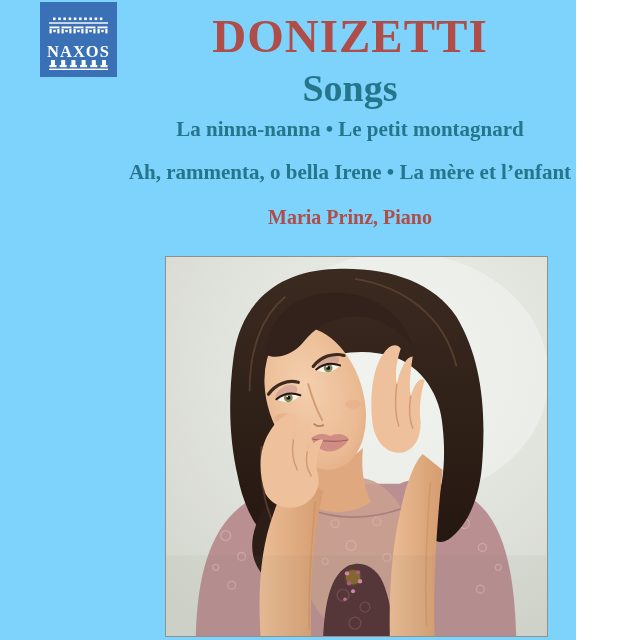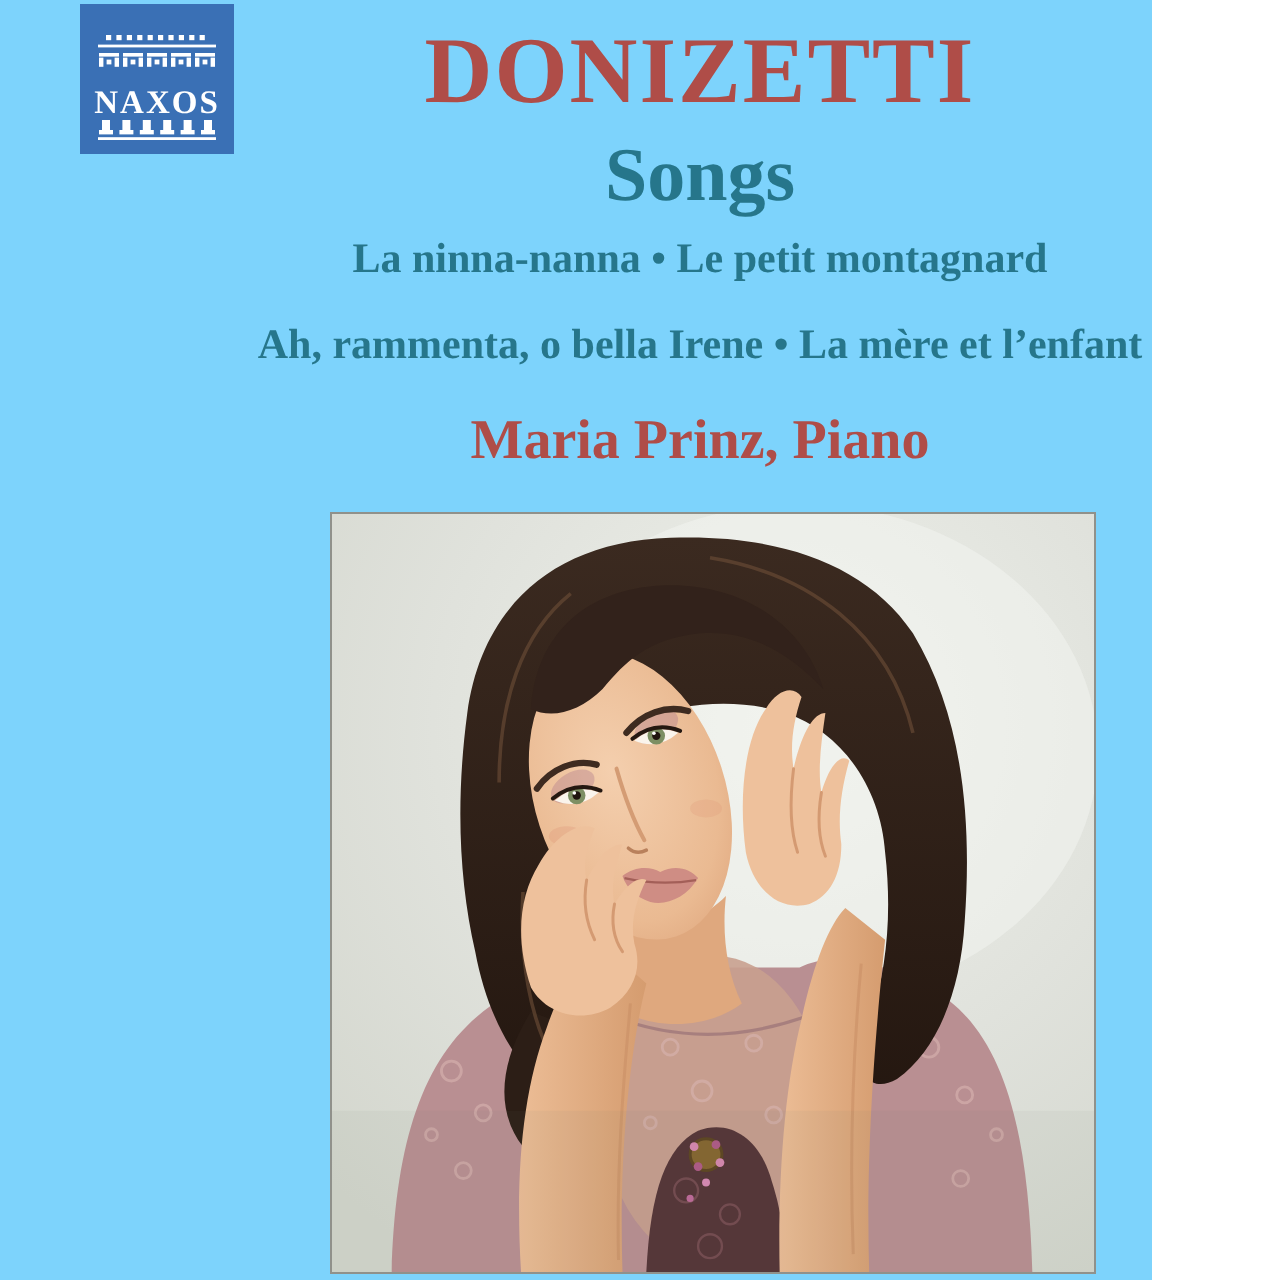--- a/index.html
+++ b/index.html
@@ -13,21 +13,21 @@
   }
   .txt {
     position:absolute; left:60px; width:580px; text-align:center;
     font-weight:bold; line-height:1; white-space:nowrap;
   }
   .composer   { top:13px;  font-size:47px; color:#af4d48; letter-spacing:1px; }
   .album      { top:69px;  font-size:38px; color:#26768b; }
   .track1     { top:119px; font-size:21px; color:#26768b; }
   .track2     { top:142px; font-size:21px; color:#26768b;margin-top:20px; }
   .artist1    { top:175px; font-size:28px; color:#af4d48; }
-  .artist2    { top:207px; font-size:28px; color:#af4d48; }
+  .artist2    { top:207px; font-size:20px; color:#af4d48; }
   .photo {
     position:absolute; left:165px; top:256px; width:381px; height:379px;
     border:1px solid #90918b; background:#dedfda; overflow:hidden;
   }
   .photo svg { display:block; width:100%; height:100%; }
 </style>
 </head>
 <body>
 
 <div class="page">

